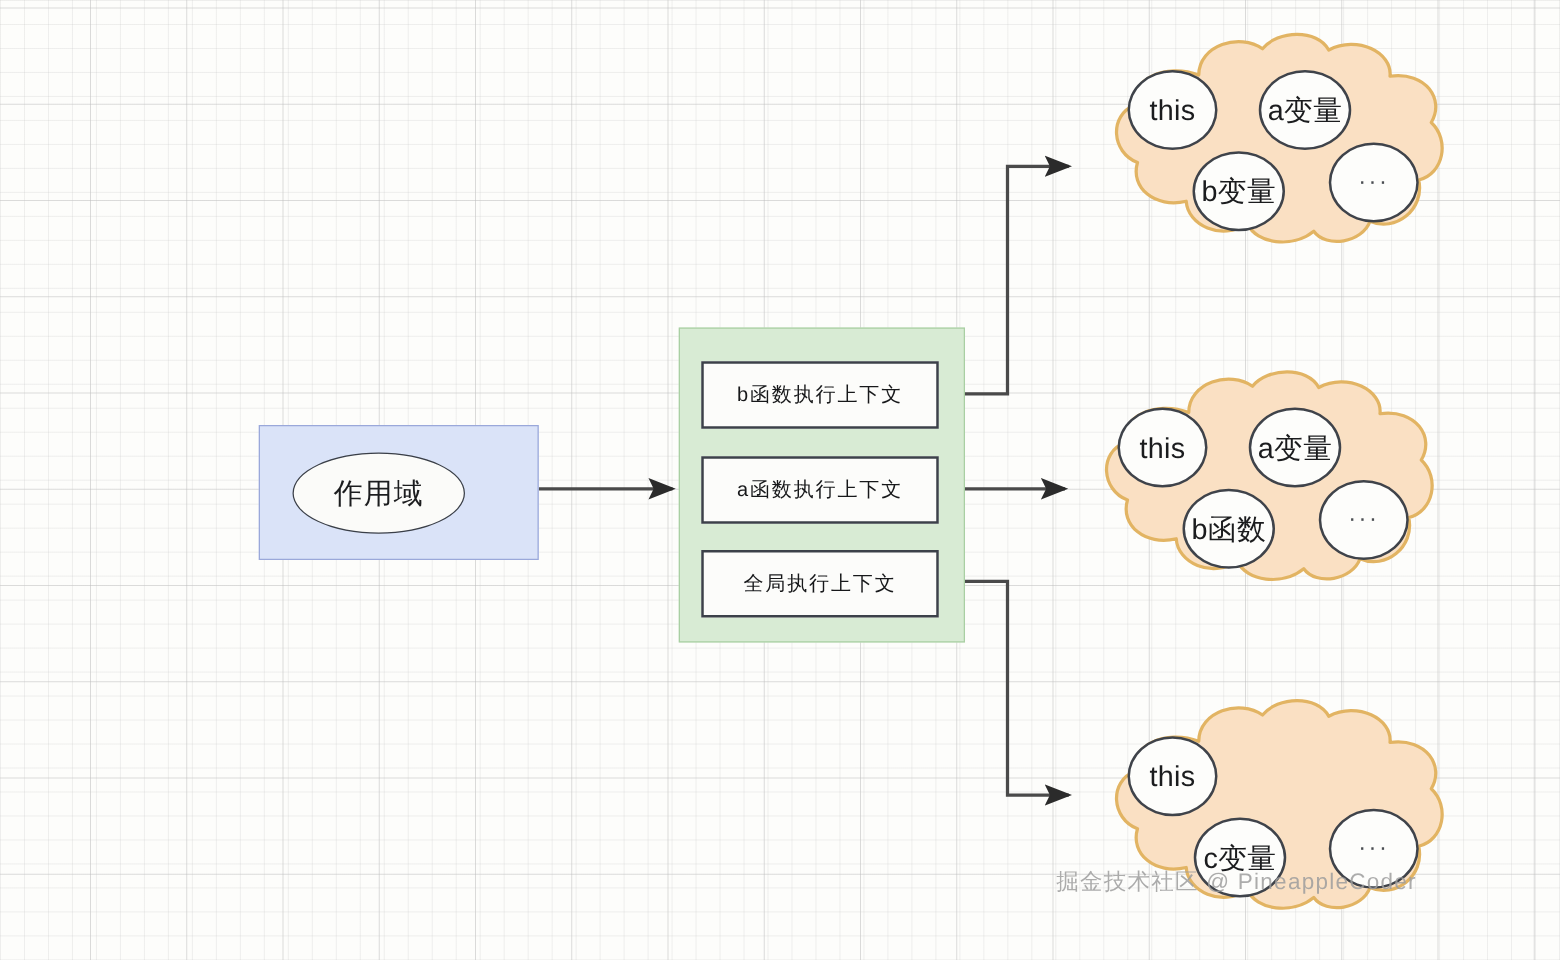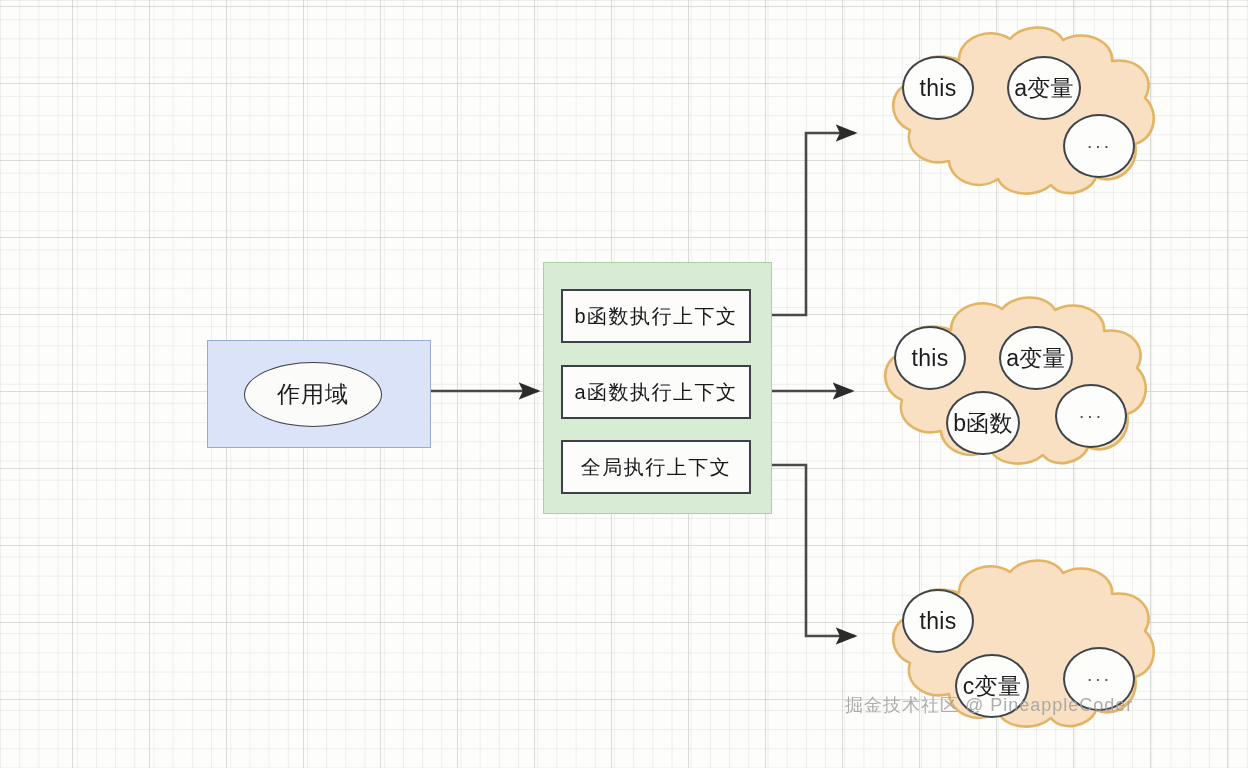--- a/index.html
+++ b/index.html
@@ -63,21 +63,21 @@
   .ctx-box {
     position: absolute;
     box-sizing: border-box;
     background: #fcfcfa;
     border: 2px solid #3c4149;
     display: flex;
     align-items: center;
     justify-content: center;
   }
   .ctx-box span {
-    font-size: 20px;
+    font-size: 16px;
     color: #17181a;
     letter-spacing: 1.5px;
     white-space: nowrap;
   }
 
   
   .cloud-wrap { position: absolute; }
   .cloud-wrap svg { display: block; }
   .bubble {
     position: absolute;
@@ -136,21 +136,21 @@
     <path d="M431,391 L538,391" fill="none" stroke="#4a4a4a" stroke-width="2.6" marker-end="url(#arrowhead)"></path>
 
     <path d="M750,315 L806,315 L806,133 L855,133" fill="none" stroke="#4a4a4a" stroke-width="2.6" stroke-linejoin="miter" marker-end="url(#arrowhead)"></path>
 
     <path d="M750,391 L852,391" fill="none" stroke="#4a4a4a" stroke-width="2.6" marker-end="url(#arrowhead)"></path>
 
     <path d="M750,465 L806,465 L806,636 L855,636" fill="none" stroke="#4a4a4a" stroke-width="2.6" stroke-linejoin="miter" marker-end="url(#arrowhead)"></path>
   </svg>
 
   <div class="scope-rect" style="left:207px; top:340px; width:224px; height:108px;"></div>
-  <div class="scope-ellipse" style="left:244px; top:362px; width:138px; height:65px;">
+  <div class="scope-ellipse" style="left:234px; top:362px; width:138px; height:65px;">
     <span>作用域</span>
   </div>
 
   <div class="ctx-group" style="left:543px; top:262px; width:229px; height:252px;"></div>
 
   <div class="ctx-box" style="left:561px; top:289px; width:190px; height:54px;">
     <span>b函数执行上下文</span>
   </div>
   <div class="ctx-box" style="left:561px; top:440px; width:190px; height:54px;">
     <span>全局执行上下文</span>
@@ -165,20 +165,23 @@
            C277,35 292,58 281,76 C296,90 291,117 271,122 C276,146 252,164 232,155
            C226,172 197,177 187,163 C170,177 141,173 134,157 C113,171 86,158 85,139
            C60,145 40,128 46,108 C25,100 23,70 44,62 C40,42 68,28 95,38 Z" fill="#fae0c3" stroke="#e2b463" stroke-width="2.6" stroke-linejoin="round"></path>
     </svg>
     <div class="bubble" style="left:38px; top:34px; width:72px; height:64px;">
       <span>this</span>
     </div>
     <div class="bubble" style="left:143px; top:34px; width:74px; height:64px;">
       <span>a变量</span>
     </div>
+    <div class="bubble" style="left:90px; top:99px; width:74px; height:64px;">
+      <span>b变量</span>
+    </div>
     <div class="bubble dots" style="left:199px; top:92px; width:72px; height:64px;">
       <span>···</span>
     </div>
   </div>
 
   <div class="cloud-wrap" style="left:856px; top:292px; width:300px; height:175px;">
     <svg width="300" height="175" viewBox="0 0 300 175" xmlns="http://www.w3.org/2000/svg">
       <path d="M95,38 C95,14 128,4 146,17 C158,2 190,1 199,18 C222,6 250,20 248,39
            C277,35 292,58 281,76 C296,90 291,117 271,122 C276,146 252,164 232,155
            C226,172 197,177 187,163 C170,177 141,173 134,157 C113,171 86,158 85,139

